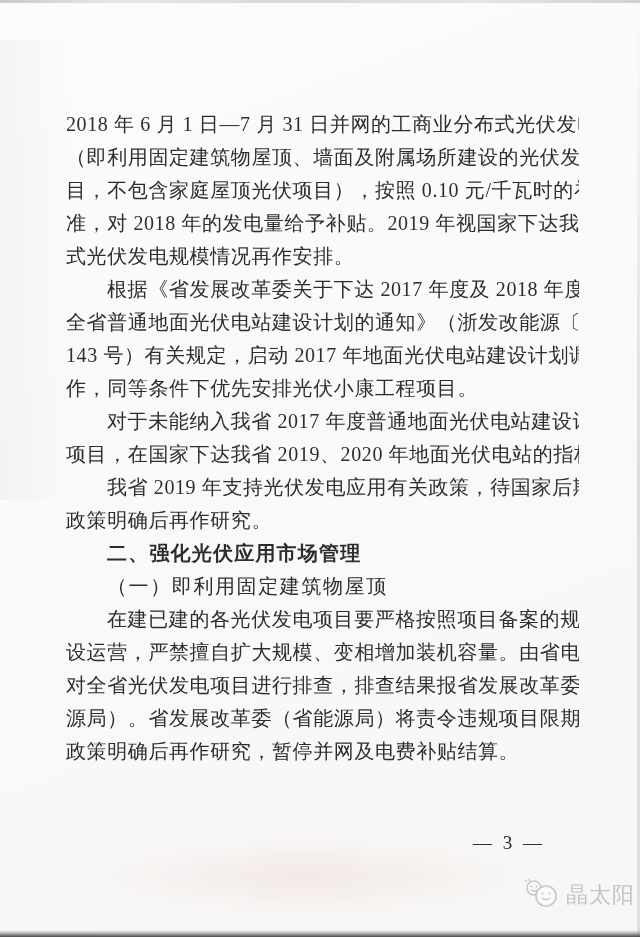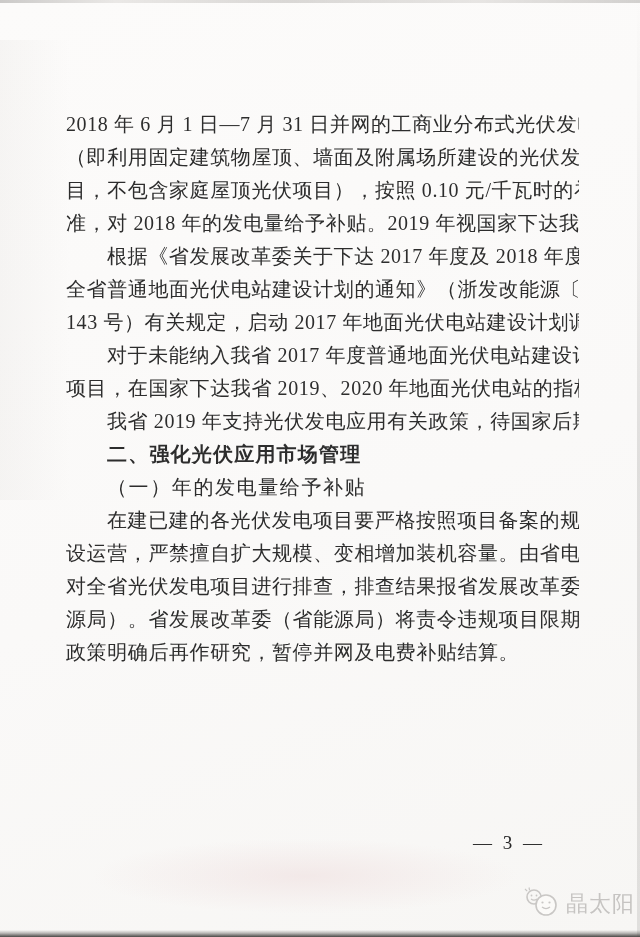--- a/index.html
+++ b/index.html
@@ -83,21 +83,21 @@
     width: 545px;
     text-align: right;
     font-size: 19px;
     color: #262626;
     letter-spacing: 3px;
     font-family: "Liberation Serif", "DejaVu Serif", serif;
   }
   .watermark {
     position: absolute;
     right: 5px;
-    bottom: 15px;
+    bottom: 24px;
     display: flex;
     align-items: center;
     gap: 2px;
   }
   .watermark-text {
     font-size: 22px;
     color: #c6c4c2;
     font-family: "Liberation Sans", "DejaVu Sans", sans-serif;
     letter-spacing: 1px;
   }
@@ -109,28 +109,31 @@
 
   <div class="scan-top-edge"></div>
   <div class="scan-blotch-left"></div>
   <div class="scan-blotch-bottom"></div>
 
   <div class="doc-text">
       <div class="doc-line">2018 年 6 月 1 日—7 月 31 日并网的工商业分布式光伏发电项目</div>
       <div class="doc-line">（即利用固定建筑物屋顶、墙面及附属场所建设的光伏发电项</div>
       <div class="doc-line">目，不包含家庭屋顶光伏项目），按照 0.10 元/千瓦时的补贴标</div>
       <div class="doc-line">准，对 2018 年的发电量给予补贴。2019 年视国家下达我省分布</div>
+      <div class="doc-line">式光伏发电规模情况再作安排。</div>
       <div class="doc-line indent">根据《省发展改革委关于下达 2017 年度及 2018 年度（部分）</div>
       <div class="doc-line">全省普通地面光伏电站建设计划的通知》（浙发改能源〔2018〕</div>
       <div class="doc-line">143 号）有关规定，启动 2017 年地面光伏电站建设计划调整工</div>
+      <div class="doc-line">作，同等条件下优先安排光伏小康工程项目。</div>
       <div class="doc-line indent">对于未能纳入我省 2017 年度普通地面光伏电站建设计划的</div>
       <div class="doc-line">项目，在国家下达我省 2019、2020 年地面光伏电站的指标中逐</div>
       <div class="doc-line indent">我省 2019 年支持光伏发电应用有关政策，待国家后期相关</div>
+      <div class="doc-line">政策明确后再作研究。</div>
       <div class="doc-line indent bold-heading">二、强化光伏应用市场管理</div>
-      <div class="doc-line indent kaiti">（一）年的发电量给予补贴</div>
+      <div class="doc-line indent kaiti">（一）即利用固定建筑物屋顶</div>
       <div class="doc-line indent">在建已建的各光伏发电项目要严格按照项目备案的规模建</div>
       <div class="doc-line">设运营，严禁擅自扩大规模、变相增加装机容量。由省电力公司</div>
       <div class="doc-line">对全省光伏发电项目进行排查，排查结果报省发展改革委（省能</div>
       <div class="doc-line">源局）。省发展改革委（省能源局）将责令违规项目限期整改，</div>
       <div class="doc-line">政策明确后再作研究，暂停并网及电费补贴结算。</div>
     </div>
 
   <div class="page-number">— 3 —</div>
 
   <div class="watermark">

